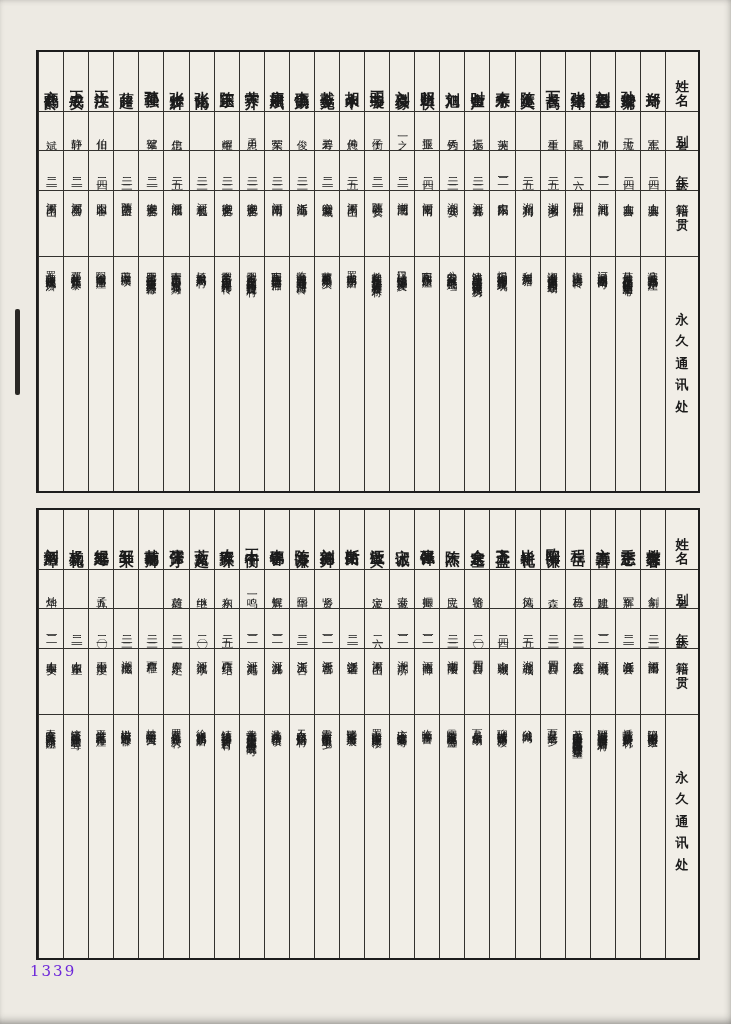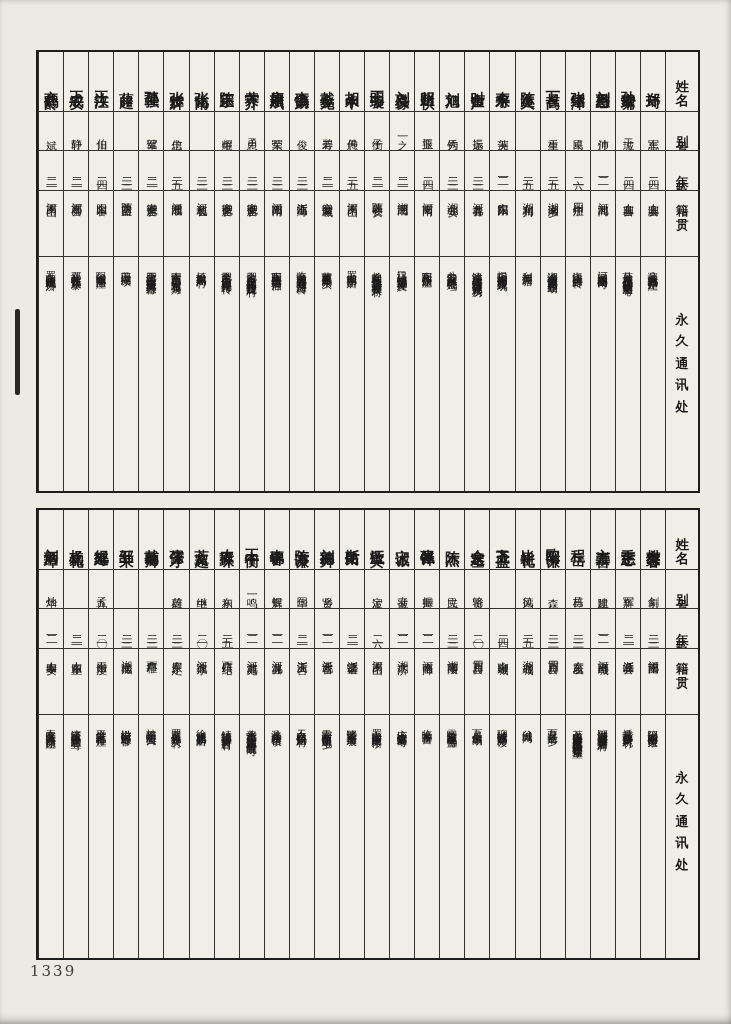--- a/index.html
+++ b/index.html
@@ -40,21 +40,21 @@
   .cell-native .vtext {font-size:11px;letter-spacing:1px;}
   .cell-address .vtext{font-size:10.5px;letter-spacing:1px;}
   .col.header .vtext  {font-weight:bold;}
   .col.header .cell-name .vtext   {font-size:13.5px;letter-spacing:14px;}
   .col.header .cell-alias .vtext  {font-size:12.5px;letter-spacing:6px;}
   .col.header .cell-age .vtext    {font-size:12.5px;letter-spacing:6px;}
   .col.header .cell-native .vtext {font-size:12.5px;letter-spacing:14px;}
   .col.header .cell-address .vtext{font-size:13px;letter-spacing:22px;padding-top:38px;}
   .page-number{
     position:absolute;left:30px;top:962px;
-    font-family:"DejaVu Serif",serif;font-size:15px;letter-spacing:2px;color:#404040;
+    font-family:"DejaVu Serif",serif;font-size:15px;letter-spacing:2px;color:#6d28d9;
   }
   .edge-artifact{
     position:absolute;left:15px;top:309px;width:5px;height:86px;
     background:#14130f;border-radius:2px;opacity:.9;
   }
 </style>
 </head>
 <body>
 
 <div class="page">

